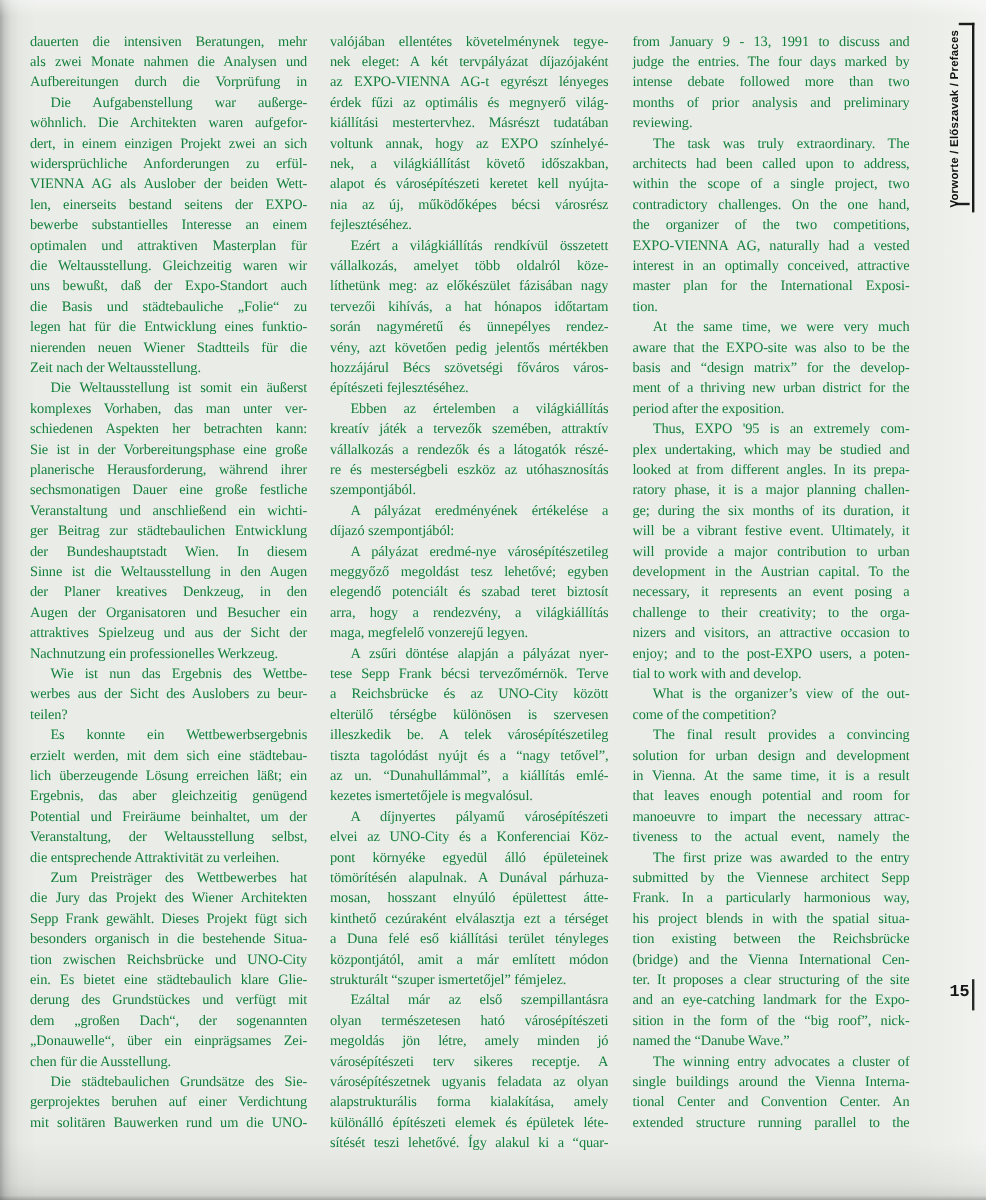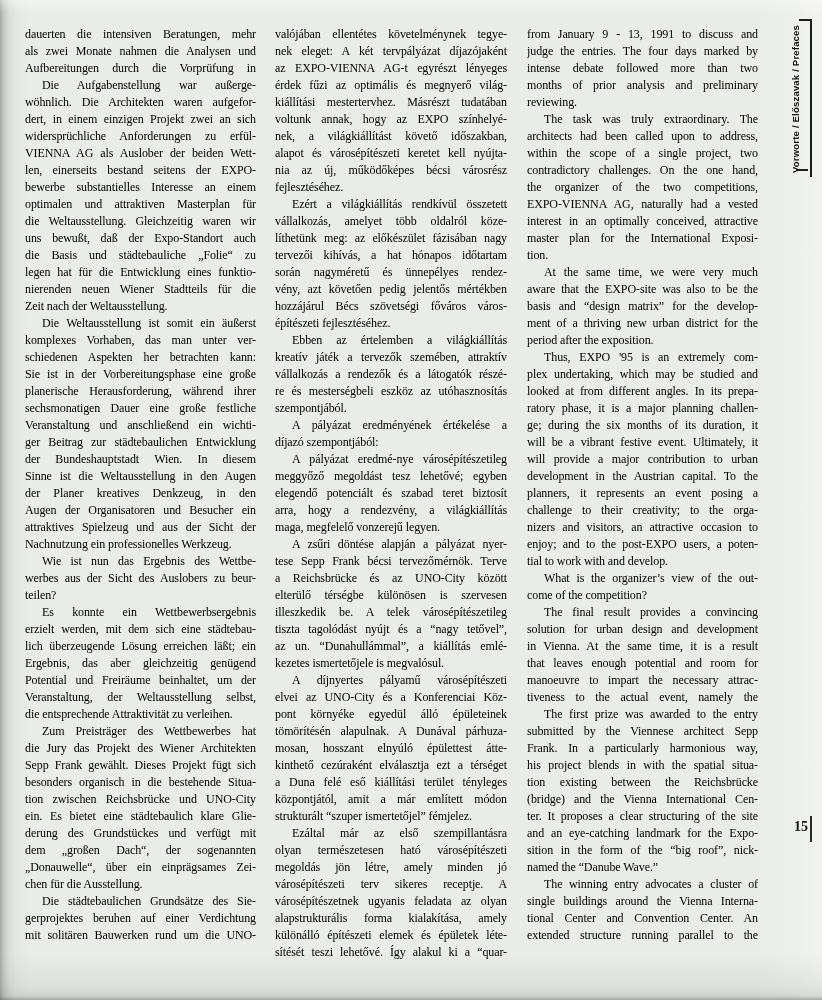--- a/index.html
+++ b/index.html
@@ -15,21 +15,21 @@
     background-color: #eaece7;
     font-family: "Liberation Serif", "DejaVu Serif", serif;
     color: #1f1f1f;
   }
   .column {
     position: absolute;
     top: 26px;
     font-size: 12px;
     line-height: 17px;
     letter-spacing: -0.1px;
-    color: #000000;
+    color: #15803d;
   }
   #col-german   { left: 25px;  width: 231px; }
   #col-hungarian{ left: 275px; width: 232px; }
   #col-english  { left: 527px; width: 231px; }
   .para { margin: 0; }
   .para.indent .ln:first-child { text-indent: 17px; }
   .ln {
     text-align: justify;
     text-align-last: justify;
     height: 17px;
@@ -65,21 +65,21 @@
   .tab-tick-bottom {
     position: absolute;
     left: 796px; top: 169px;
     width: 12px; height: 2px;
     background: #1c1c1c;
   }
   .page-number {
     position: absolute;
     left: 790px; top: 819px;
     width: 18px;
-    font-family: Liberation Serif, serif;
+    font-family: Liberation Mono, monospace;
     font-size: 14px;
     font-weight: bold;
     color: #161616;
     text-align: right;
   }
   .page-number-rule {
     position: absolute;
     left: 810px; top: 816px;
     width: 2px; height: 26px;
     background: #2a2a2a;
@@ -259,21 +259,21 @@
     </div>
     <div class="para indent">
       <div class="ln">Thus, EXPO '95 is an extremely com-</div>
       <div class="ln">plex undertaking, which may be studied and</div>
       <div class="ln">looked at from different angles. In its prepa-</div>
       <div class="ln">ratory phase, it is a major planning challen-</div>
       <div class="ln">ge; during the six months of its duration, it</div>
       <div class="ln">will be a vibrant festive event. Ultimately, it</div>
       <div class="ln">will provide a major contribution to urban</div>
       <div class="ln">development in the Austrian capital. To the</div>
-      <div class="ln">planners, it represents an event posing a</div>
+      <div class="ln">necessary, it represents an event posing a</div>
       <div class="ln">challenge to their creativity; to the orga-</div>
       <div class="ln">nizers and visitors, an attractive occasion to</div>
       <div class="ln">enjoy; and to the post-EXPO users, a poten-</div>
       <div class="ln ln-last">tial to work with and develop.</div>
     </div>
     <div class="para indent">
       <div class="ln">What is the organizer’s view of the out-</div>
       <div class="ln ln-last">come of the competition?</div>
     </div>
     <div class="para indent">

